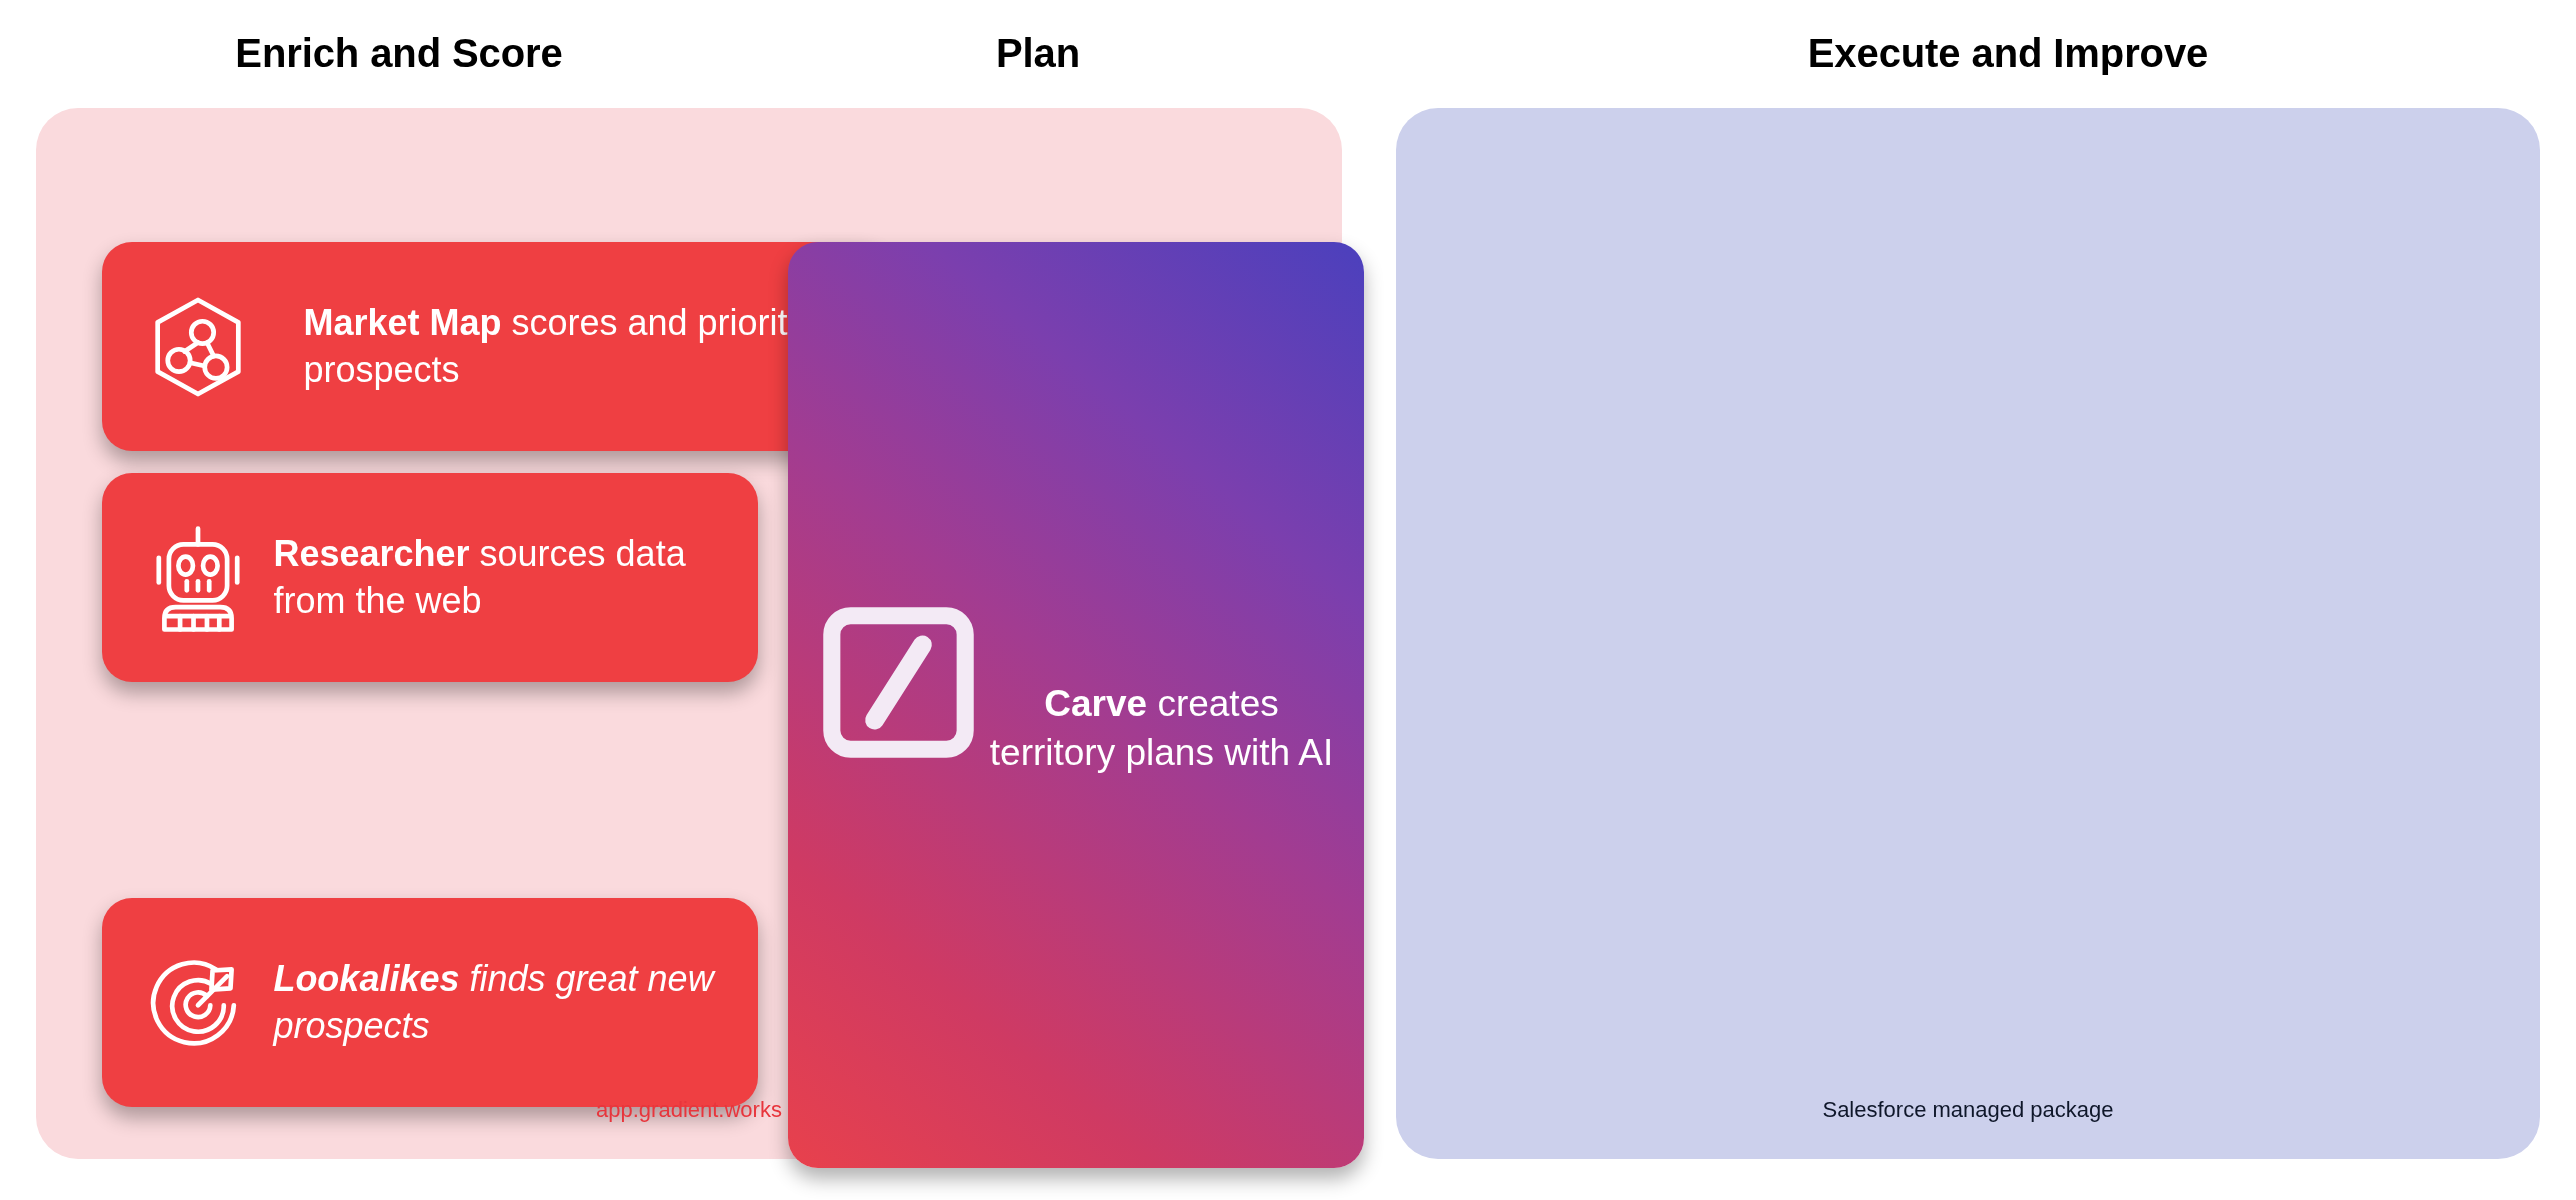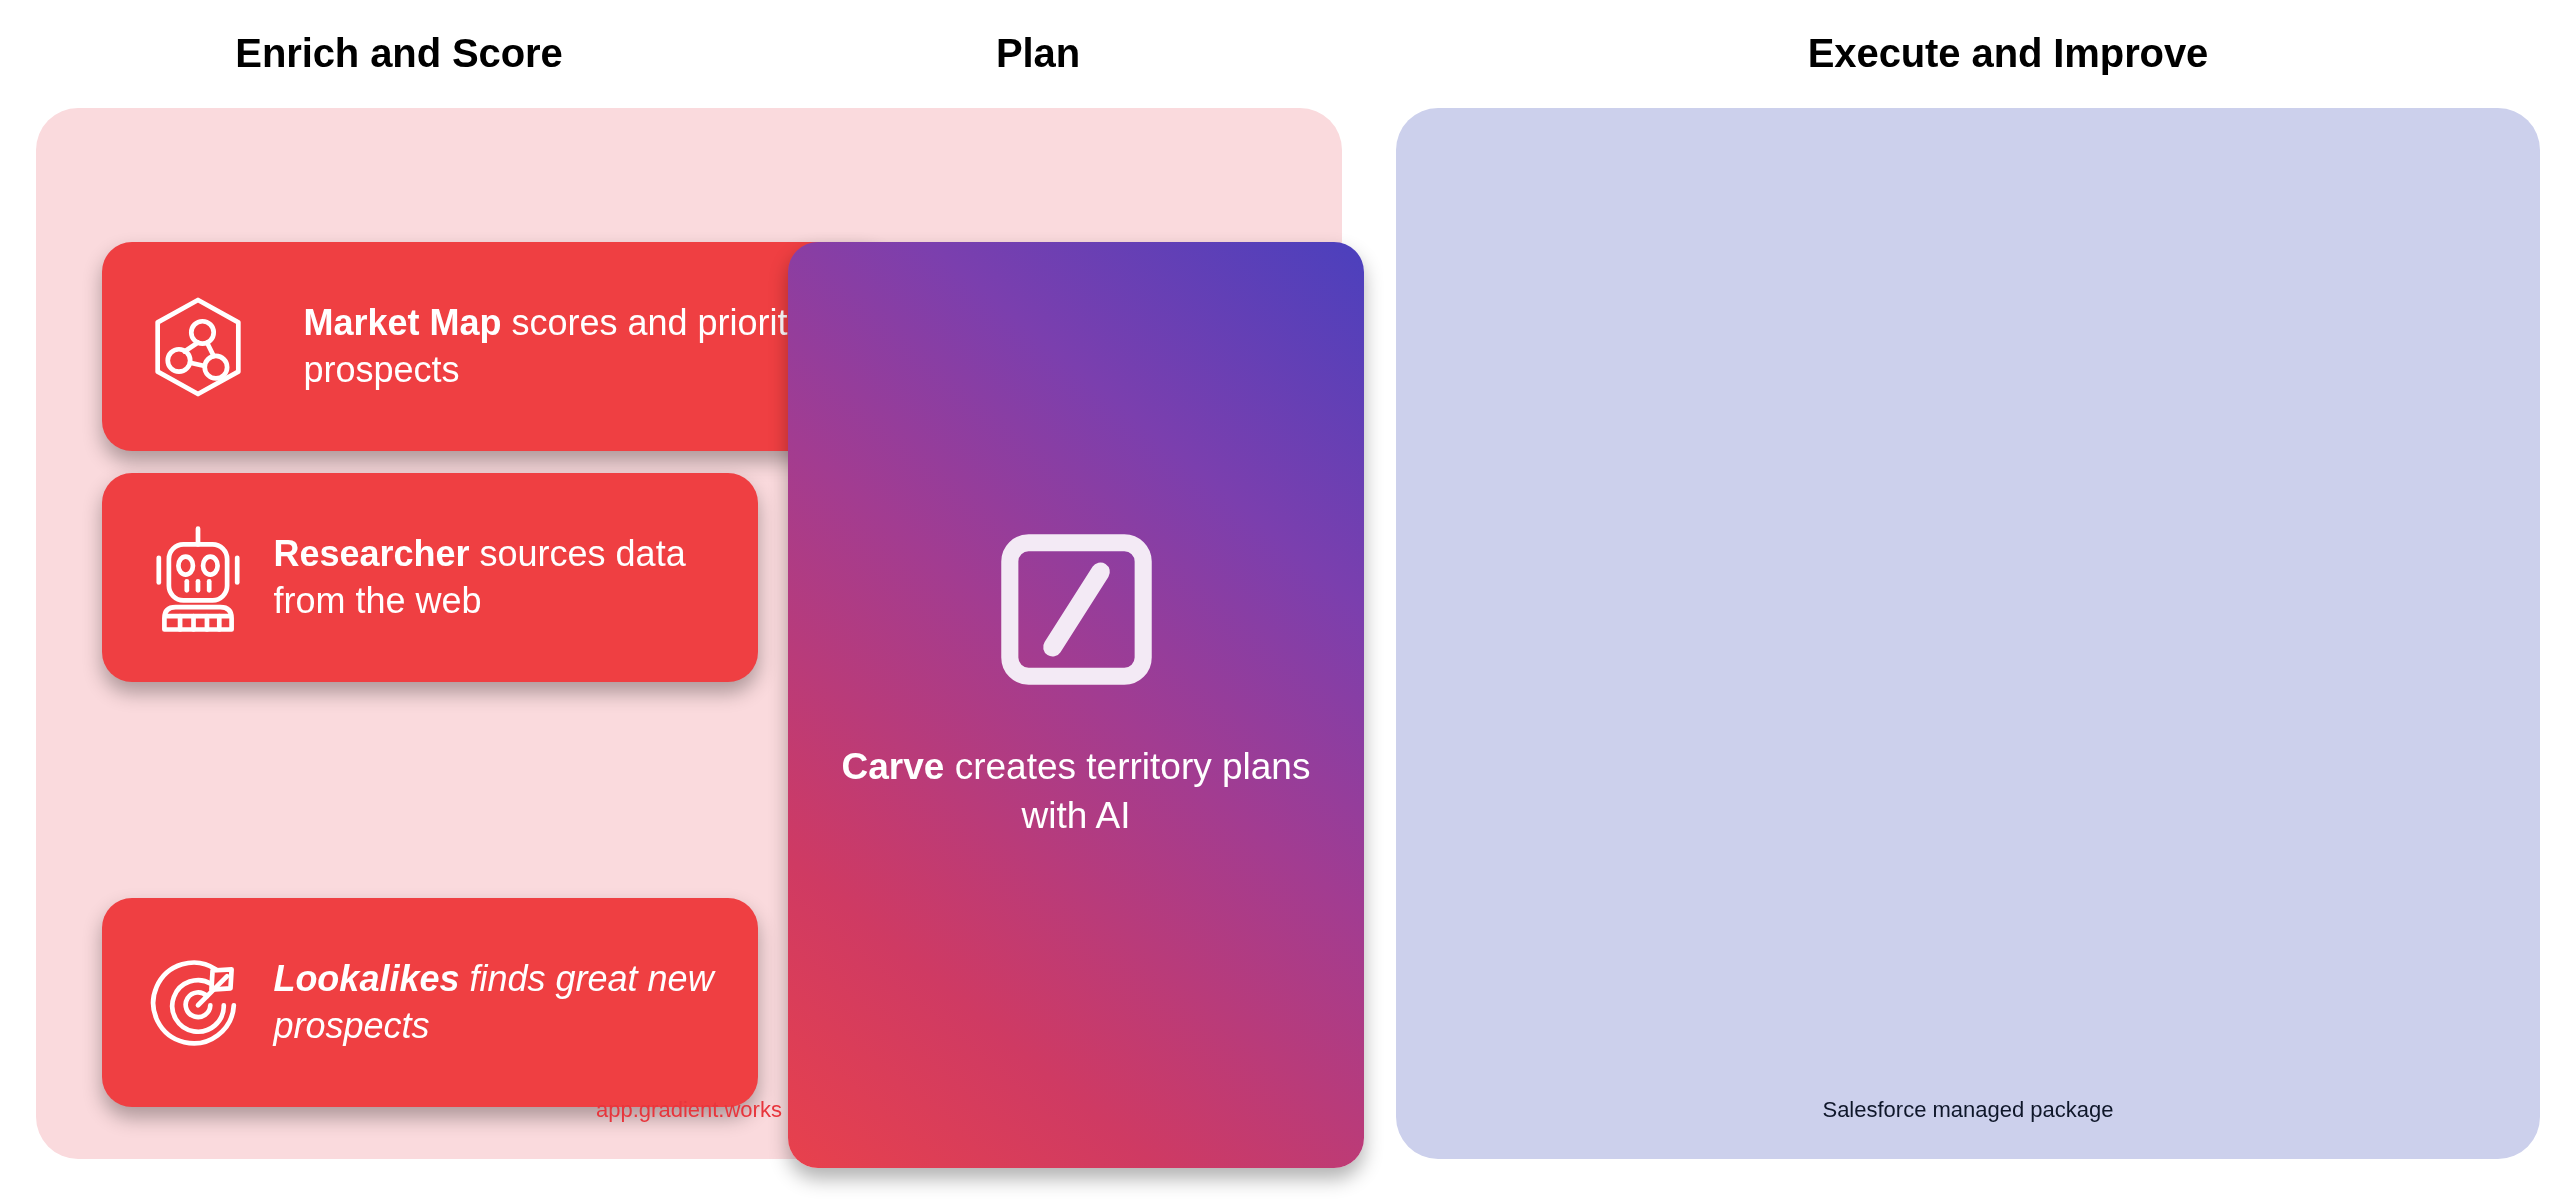--- a/index.html
+++ b/index.html
@@ -51,21 +51,21 @@
   .card-grad{
     background:linear-gradient(40deg,#e8414c 0%,#cf3a63 22%,#a23c91 52%,#7b3fae 74%,#4b40bd 100%);
   }
 
   
   .row-card{display:flex;align-items:center;padding:0 30px 0 33px;}
   .row-card .icon-wrap{flex:0 0 auto;width:125px;display:flex;align-items:center;justify-content:center;}
   .row-card .txt{flex:1 1 auto;padding-left:13.4px;font-size:36px;line-height:1.30;}
 
   
-  .col-card{display:flex;flex-direction:column;align-items:center;justify-content:center;text-align:center;padding:0 25px;}
+  .col-card{display:flex;flex-direction:row;align-items:center;justify-content:center;text-align:center;padding:0 25px;}
   .col-card .icon-wrap{display:flex;align-items:center;justify-content:center;}
   .col-card .txt{font-size:36px;line-height:1.30;}
 
   b{font-weight:bold;}
   .lite{font-weight:normal;}
 
   #card-marketmap{left:66px;top:134px;width:788px;height:209px;gap:30px;}
   #card-researcher{left:66px;top:365px;width:656px;height:209px;}
   #card-lookalikes{left:66px;top:790px;width:656px;height:209px;font-style:italic;}
   #card-carve{left:752px;top:134px;width:576px;height:926px;}

